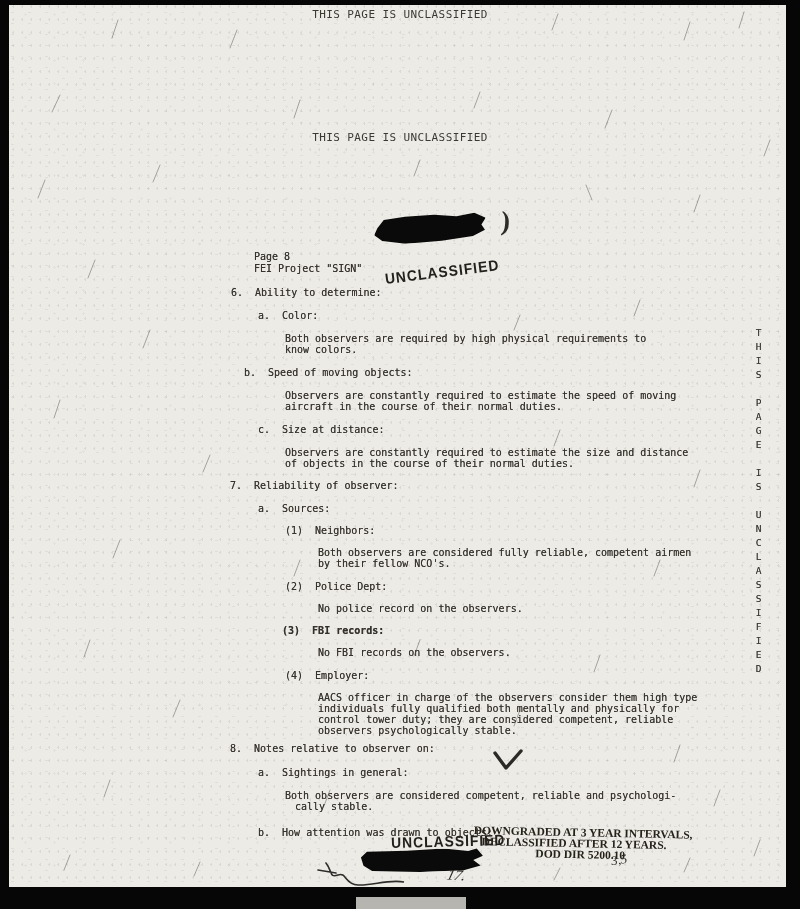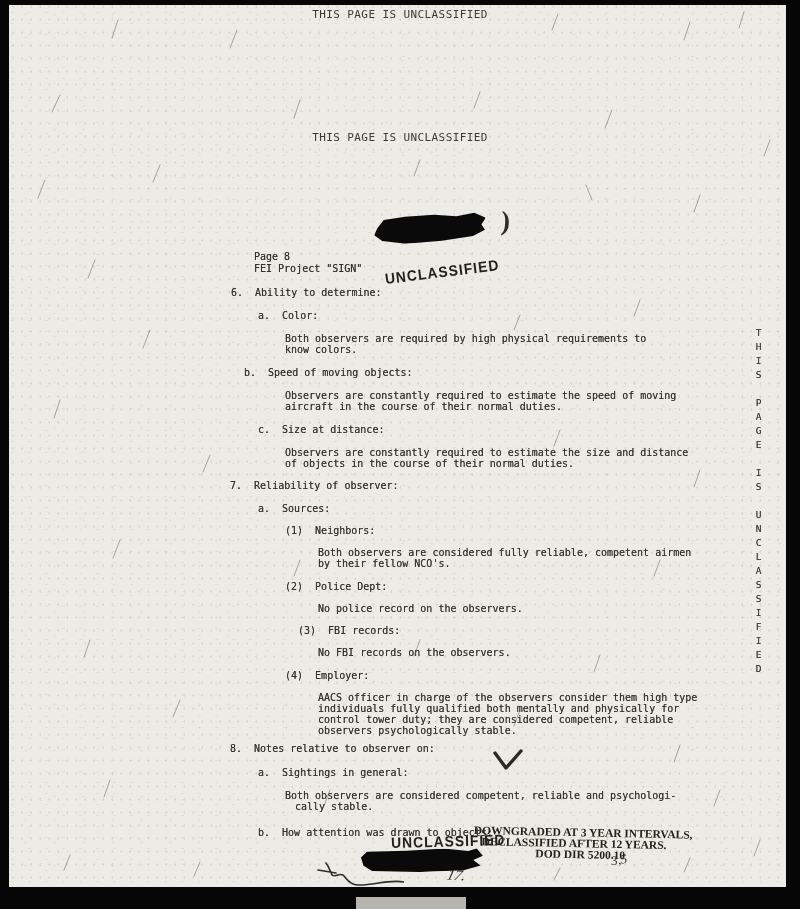--- a/index.html
+++ b/index.html
@@ -95,21 +95,21 @@
   <div class="doc-line" style="left:258px;top:424px;">c.  Size at distance:</div>
   <div class="doc-line" style="left:285px;top:447px;">Observers are constantly required to estimate the size and distance</div>
   <div class="doc-line" style="left:285px;top:458px;">of objects in the course of their normal duties.</div>
   <div class="doc-line" style="left:230px;top:480px;">7.  Reliability of observer:</div>
   <div class="doc-line" style="left:258px;top:503px;">a.  Sources:</div>
   <div class="doc-line" style="left:285px;top:525px;">(1)  Neighbors:</div>
   <div class="doc-line" style="left:318px;top:547px;">Both observers are considered fully reliable, competent airmen</div>
   <div class="doc-line" style="left:318px;top:558px;">by their fellow NCO's.</div>
   <div class="doc-line" style="left:285px;top:581px;">(2)  Police Dept:</div>
   <div class="doc-line" style="left:318px;top:603px;">No police record on the observers.</div>
-  <div class="doc-line" style="left:298px;top:625px;">(3)  FBI records:</div>
+  <div class="doc-line" style="left:282px;top:625px;font-weight:bold;">(3)  FBI records:</div>
   <div class="doc-line" style="left:318px;top:647px;">No FBI records on the observers.</div>
   <div class="doc-line" style="left:285px;top:670px;">(4)  Employer:</div>
   <div class="doc-line" style="left:318px;top:703px;">individuals fully qualified both mentally and physically for</div>
   <div class="doc-line" style="left:318px;top:692px;">AACS officer in charge of the observers consider them high type</div>
   <div class="doc-line" style="left:318px;top:714px;">control tower duty; they are considered competent, reliable</div>
   <div class="doc-line" style="left:318px;top:725px;">observers psychologically stable.</div>
   <div class="doc-line" style="left:230px;top:743px;">8.  Notes relative to observer on:</div>
   <div class="doc-line" style="left:258px;top:767px;">a.  Sightings in general:</div>
   <div class="doc-line" style="left:285px;top:790px;">Both observers are considered competent, reliable and psychologi-</div>
   <div class="doc-line" style="left:295px;top:801px;">cally stable.</div>

